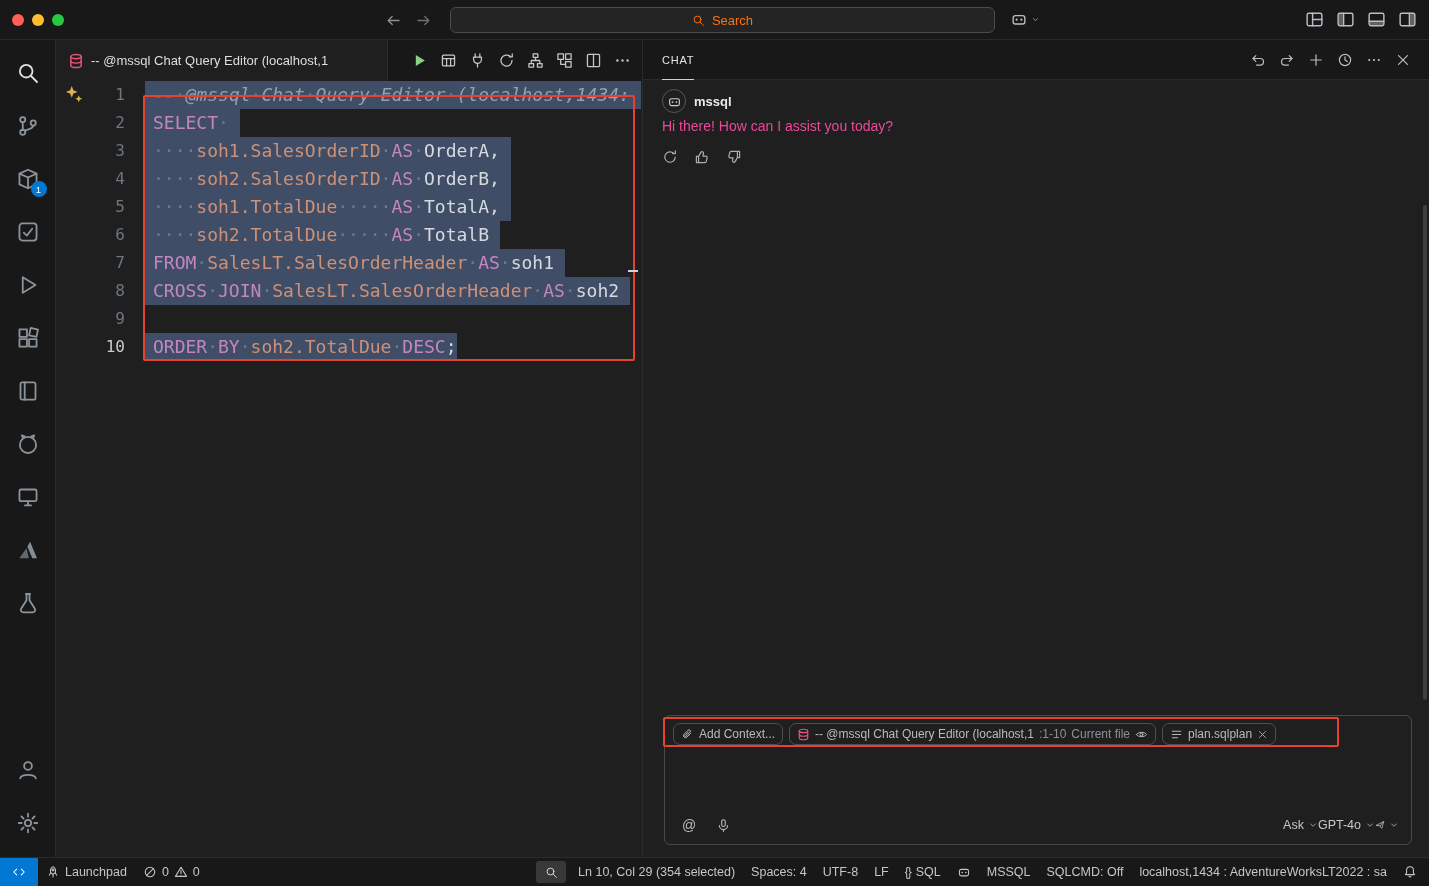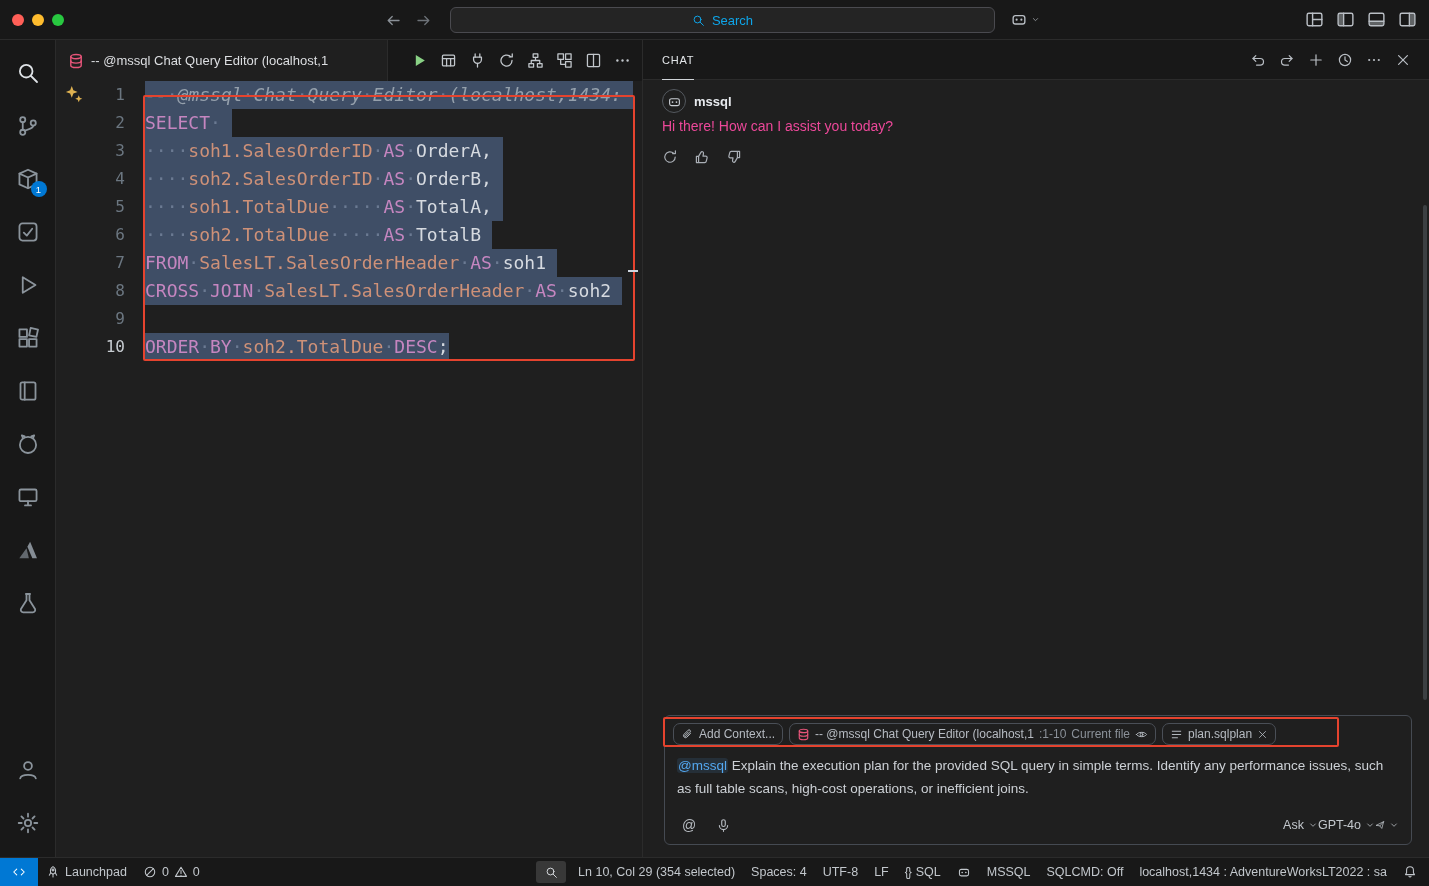--- a/index.html
+++ b/index.html
@@ -10,21 +10,21 @@
   svg.ic { stroke:currentColor; fill:none; stroke-width:1.2; stroke-linecap:round; stroke-linejoin:round; display:block; }
 
   
   .titlebar { position:relative; height:40px; background:#181818; border-bottom:1px solid #2b2b2b; flex:0 0 40px; }
   .lights { position:absolute; left:12px; top:14px; display:flex; gap:8px; }
   .tl { width:12px; height:12px; border-radius:50%; }
   .tl.red { background:#ff5f57; } .tl.yellow { background:#febc2e; } .tl.green { background:#28c840; }
   .navbtns { position:absolute; left:382px; top:9px; display:flex; gap:8px; color:#8a9097; }
   .navbtns .btn { width:22px; height:22px; display:flex; align-items:center; justify-content:center; }
   .navbtns .btn.fwd { color:#6d7278; }
-  .searchbox { position:absolute; left:450px; top:7px; width:545px; height:26px; background:#242424; border:1px solid #4a4a4f; border-radius:6px; display:flex; align-items:center; justify-content:center; gap:7px; color:#0ea5e9; font-size:13px; }
+  .searchbox { position:absolute; left:450px; top:7px; width:545px; height:26px; background:#242424; border:1px solid #4a4a4f; border-radius:6px; display:flex; align-items:center; justify-content:center; gap:7px; color:#f97316; font-size:13px; }
   .tb-right { position:absolute; right:12px; top:10px; display:flex; gap:12px; align-items:center; color:#b9bec4; }
   .copilot-menu { position:absolute; left:1010px; top:10px; display:flex; align-items:center; gap:3px; color:#b9bec4; }
 
   
   .main { display:flex; height:817px; flex:1 1 auto; }
 
   
   .activitybar { width:56px; background:#181818; border-right:1px solid #2b2b2b; display:flex; flex-direction:column; align-items:center; padding-top:6px; }
   .act-item { position:relative; width:56px; height:53px; display:flex; align-items:center; justify-content:center; color:#8b949c; }
   .act-item.first { color:#dfe3e7; }
@@ -39,21 +39,21 @@
   .tab-title { font-size:13px; color:#dcdee1; white-space:nowrap; overflow:hidden; }
   .editor-actions { margin-left:auto; display:flex; align-items:center; gap:2px; padding-right:6px; color:#c2c7cc; }
   .ea-btn { width:27px; height:27px; display:flex; align-items:center; justify-content:center; border-radius:4px; }
   .ea-btn svg { width:17px; height:17px; }
   .run-btn { color:#89d185; }
 
   .editor-content { position:relative; background:#1f1f1f; height:776px; overflow:hidden; }
   .code-line { display:flex; height:28px; font-family:"DejaVu Sans Mono", monospace; font-size:18px; }
   .line-num { flex:0 0 89px; text-align:right; padding-right:20px; color:#6b7680; font-size:16px; line-height:28px; font-family:"DejaVu Sans Mono", monospace; }
   .line-num.active { color:#c7ccd1; }
-  .line-text { display:inline-block; white-space:pre; height:28px; line-height:28px; }
+  .line-text { display:inline-block; white-space:pre; height:28px; line-height:28px;padding-left:8px; }
   .line-text.sel { background:#3f4e66; }
   .line-text.nl { padding-right:11px; }
   .tok-kw { color:#c586c0; }
   .tok-id { color:#ce9178; }
   .tok-df { color:#d6dae0; }
   .tok-ws { color:#6b7a92; }
   .tok-cm { color:#95a0ac; font-style:italic; }
   .annot { position:absolute; border:2px solid #e5432e; border-radius:2px; pointer-events:none; z-index:6; }
   .annot-sql { left:87px; top:14px; width:492px; height:266px; }
   .sparkle { position:absolute; left:8px; top:4px; width:20px; height:20px; z-index:4; }
@@ -486,23 +486,20 @@
             </span>
             <span class="pill">
               <svg class="ic" width="13" height="13" viewBox="0 0 16 16">
                   <path d="M2.8 4h10.4M2.8 8h10.4M2.8 12h6.4"></path>
                 </svg>
               <span>plan.sqlplan</span>
               <svg class="ic" width="11" height="11" viewBox="0 0 16 16">
                   <path d="M3.6 3.6l8.8 8.8M12.4 3.6l-8.8 8.8"></path>
                 </svg>
             </span>
-          </div>
-          <div class="chat-text">
-            <span class="mention">@mssql</span><span> Explain the execution plan for the provided SQL query in simple terms. Identify any performance issues, such as full table scans, high-cost operations, or inefficient joins.</span>
           </div>
           <div class="chat-controls">
             <span class="cc-btn">
                 <span class="at-glyph">@</span>
               </span>
             <span class="cc-btn">
               <svg class="ic" width="15" height="15" viewBox="0 0 16 16">
                   <rect x="6.1" y="1.8" width="3.8" height="7.2" rx="1.9"></rect>
                   <path d="M3.6 8a4.4 4.4 0 0 0 8.8 0M8 12.4v1.8"></path>
                 </svg>

